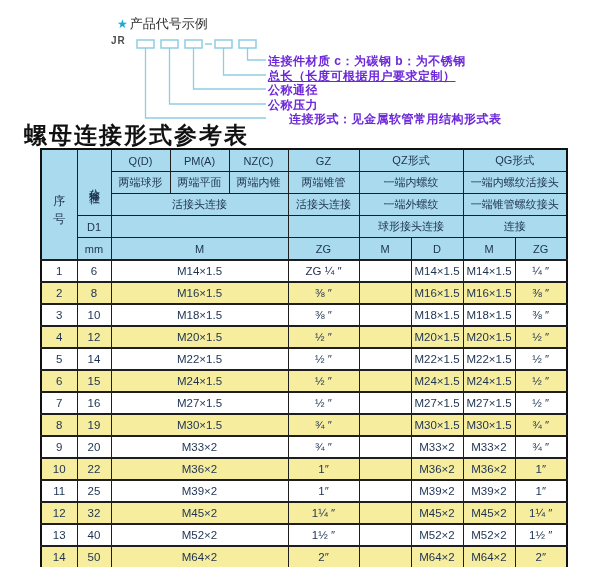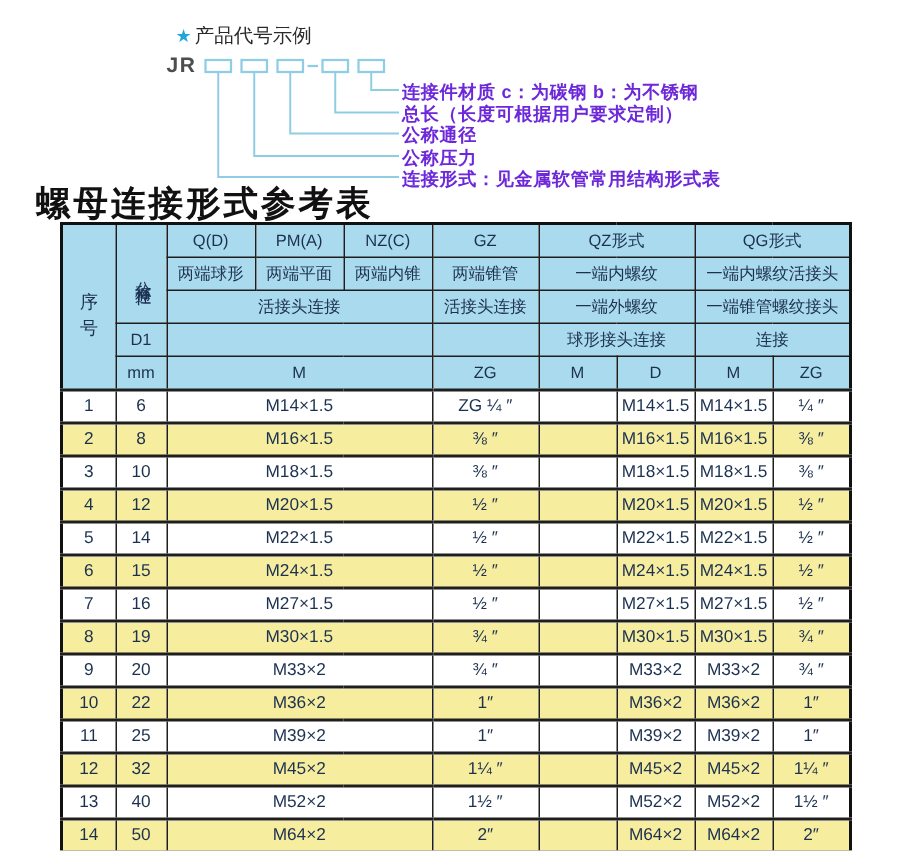--- a/index.html
+++ b/index.html
@@ -16,27 +16,27 @@
     background:#ffffff;
     font-family:"Liberation Sans","DejaVu Sans",sans-serif;
     position:relative;
     overflow:hidden;
   }
   .abs{position:absolute;}
 
   
   .star-line{top:15px;left:117px;font-size:13px;font-weight:normal;color:#2a2a2a;}
   .star-line .star{color:var(--accent);margin-right:2px;font-size:12px;}
-  .jr-prefix{top:35px;left:111px;font-size:14px;font-weight:bold;color:#4d4d4d;letter-spacing:1px;}
+  .jr-prefix{top:35px;left:111px;font-size:10px;font-weight:bold;color:#4d4d4d;letter-spacing:1px;}
   .diagram-svg{top:0;left:0;}
   .diagram-label{
     left:268px;font-size:12px;font-weight:bold;color:#6d28d9;
     white-space:nowrap;letter-spacing:0.5px;
   }
-  .dl-0{top:53px;} .dl-1{top:68px;} .dl-2{top:82px;} .dl-3{top:97px;} .dl-4{top:111px;}
+  .dl-0{top:53px;} .dl-1{top:68px;text-decoration:underline;} .dl-2{top:82px;} .dl-3{top:97px;} .dl-4{top:111px;margin-left:21px;}
 
   
   .section-title{
     top:120px;left:24px;
     font-family:"DejaVu Serif","Liberation Serif",serif;
     font-size:23px;font-weight:bold;color:#111;
     letter-spacing:2px;
   }
 
   

